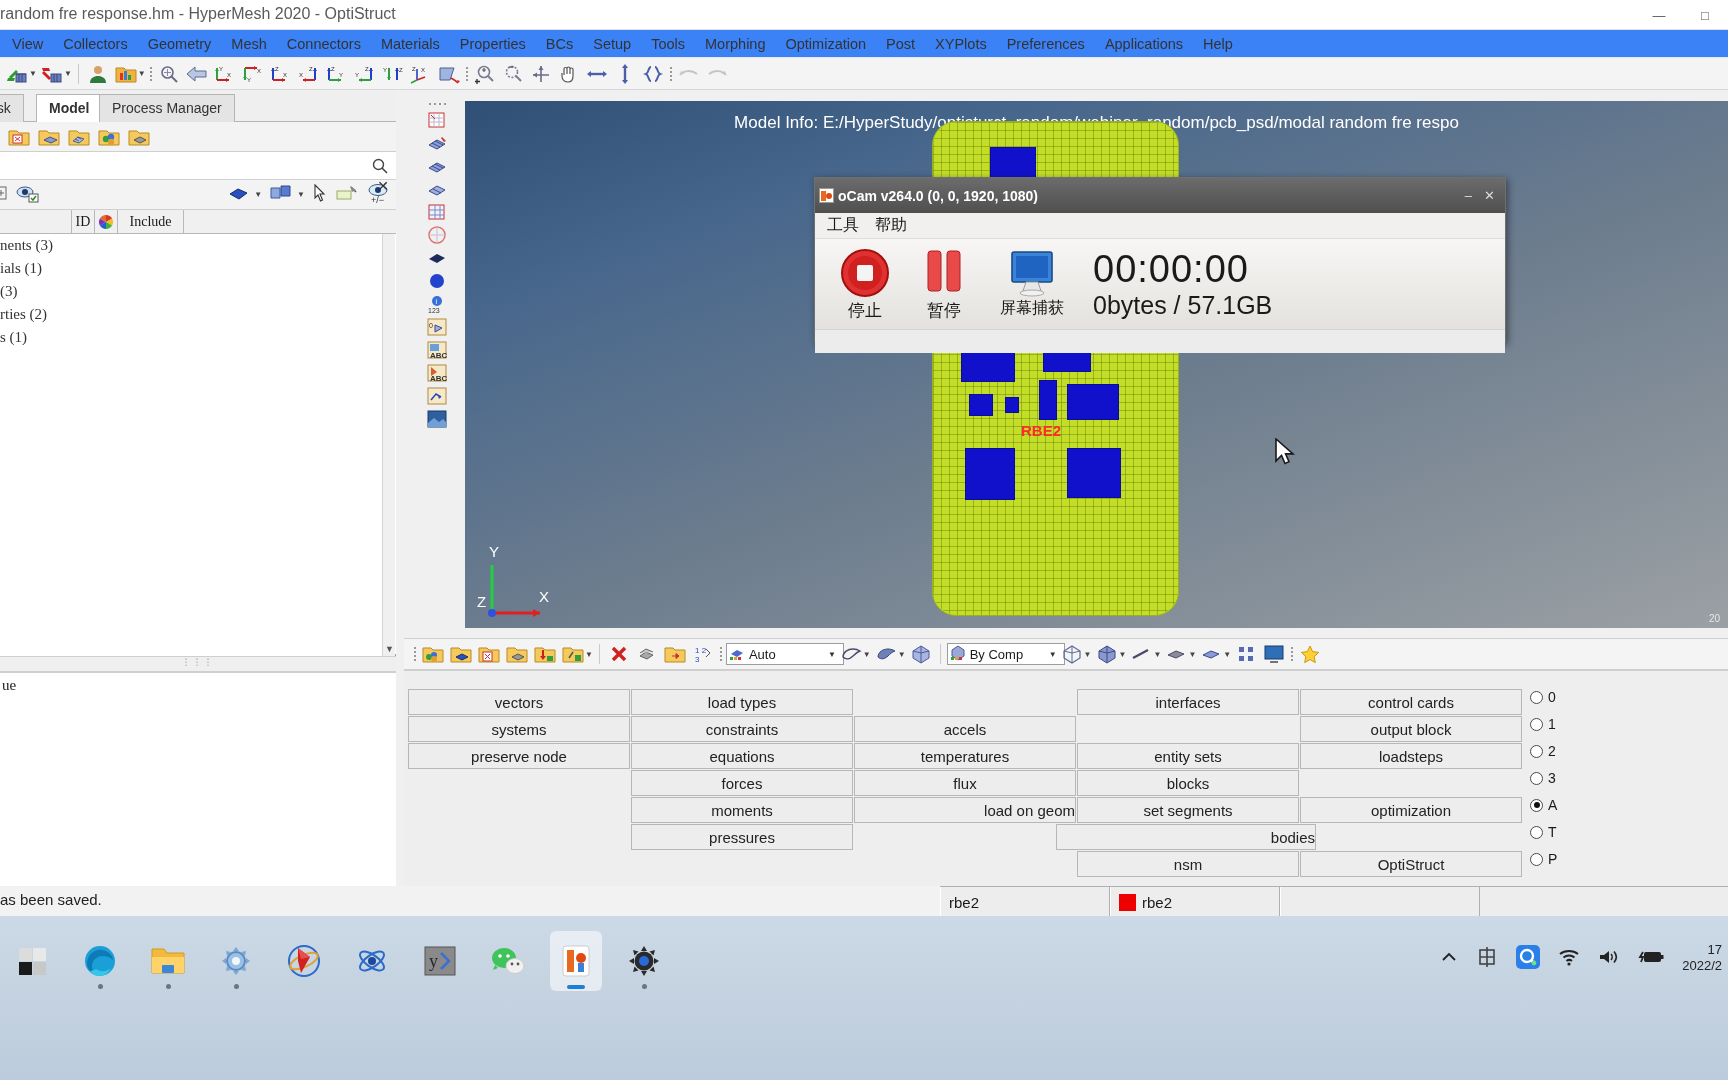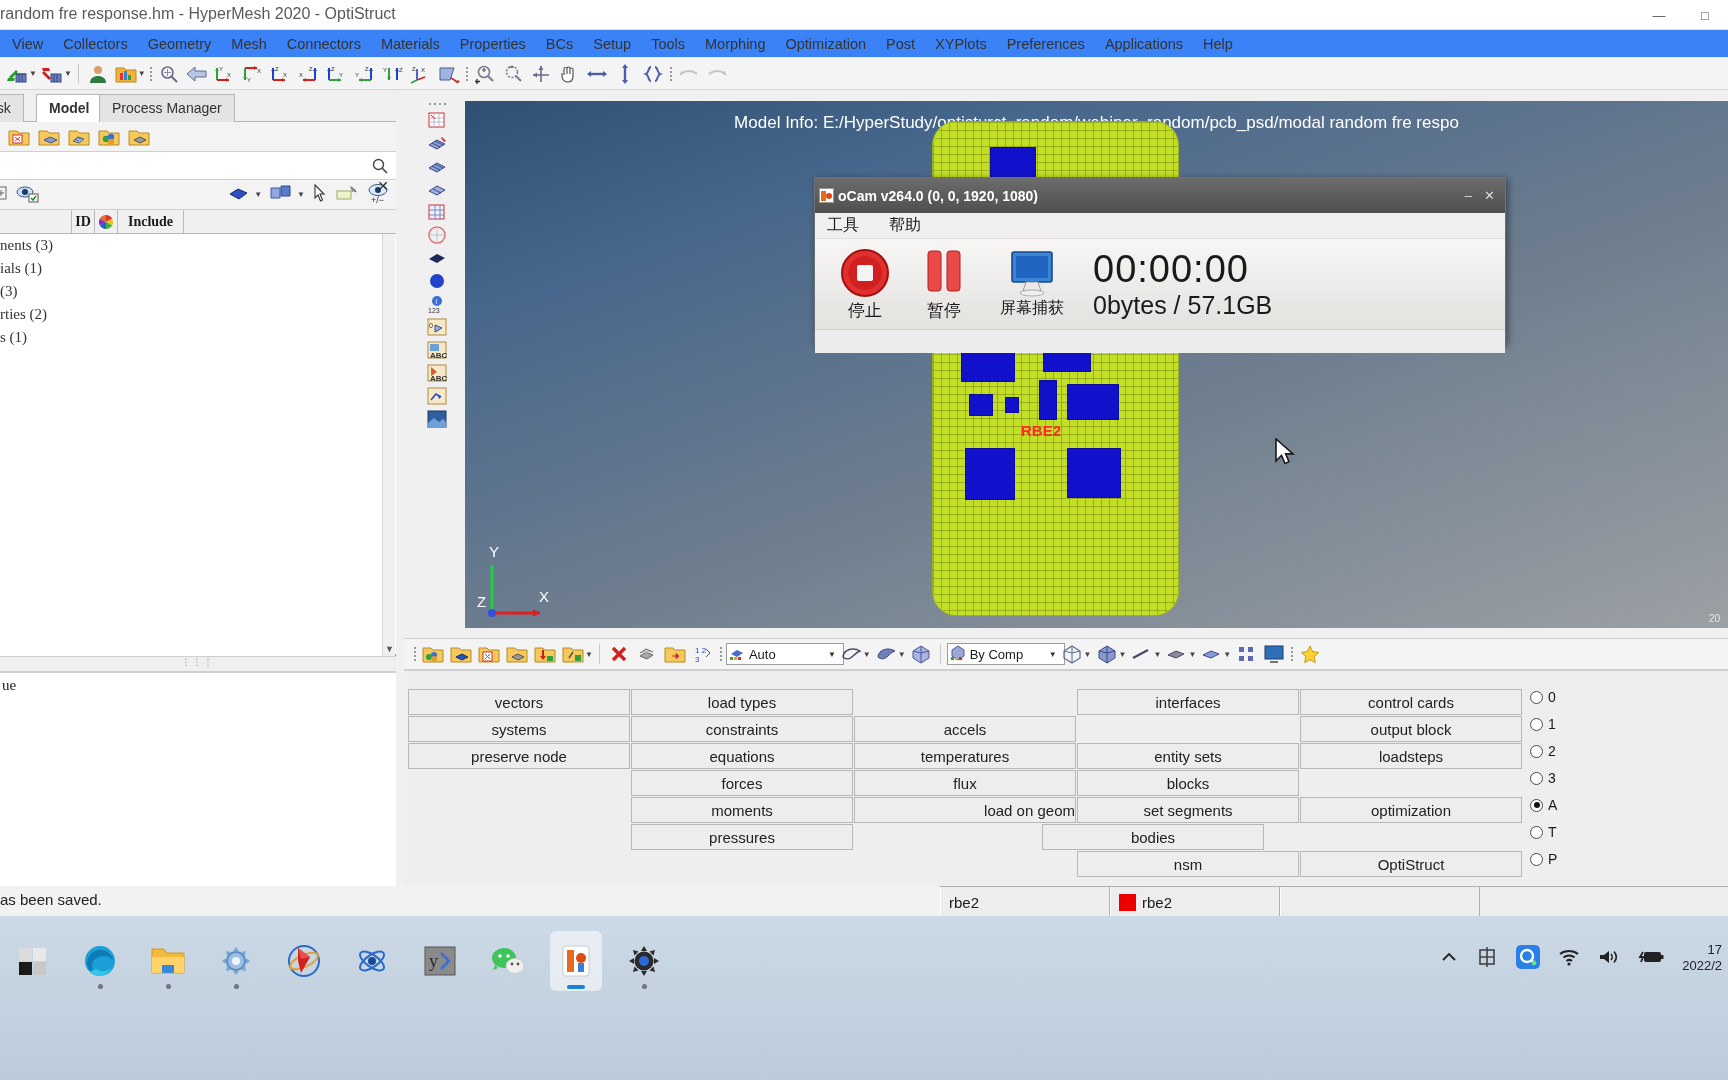--- a/index.html
+++ b/index.html
@@ -58,21 +58,21 @@
      gap:4px; padding-left:6px; }
   #lp-search { position:absolute; left:0; top:62px; width:396px; height:28px;
      background:#fff; border-bottom:1px solid #d0d0d0; }
   #lp-search .sicon { position:absolute; right:8px; top:6px; }
   #lp-tools { position:absolute; left:0; top:90px; width:396px; height:30px;
      background:#f3f3f3; border-bottom:1px solid #cfcfcf; }
   #lp-head { position:absolute; left:0; top:120px; width:396px; height:24px;
      background:#f0f0f0; border-bottom:1px solid #b9b9b9; display:flex; font-size:14px;
      font-family:"Liberation Serif", serif; }
   #lp-head .hc { border-right:1px solid #b9b9b9; height:24px; display:flex;
-     align-items:center; justify-content:center;font-weight:bold; }
+     align-items:center; justify-content:center; }
   #lp-tree { position:absolute; left:0; top:144px; width:396px; height:420px;
      background:#fff; font-family:"Liberation Serif", serif; font-size:15px; color:#333; }
   .trow { height:23px; line-height:23px; padding-left:0px; white-space:nowrap; }
   #lp-splitter { position:absolute; left:0; top:566px; width:396px; height:16px;
      background:#efefef; border-top:1px solid #cfcfcf; border-bottom:1px solid #cfcfcf;
      text-align:center; color:#888; font-size:9px; letter-spacing:2px; }
   #lp-scrollv { position:absolute; right:0; top:144px; width:13px; height:422px; background:#f0f0f0;
      border-left:1px solid #d4d4d4; }
   #lp-scrollv .arrowdn { position:absolute; bottom:2px; left:2px; font-size:9px; color:#555; }
   #lp-bottom { position:absolute; left:0; top:582px; width:396px; height:214px;
@@ -863,21 +863,21 @@
     <div class="pcell" style="left: 227px; top: 126px; width: 222px;">moments</div>
     <div class="pcell" style="left: 227px; top: 153px; width: 222px;">pressures</div>
     <div class="pcell" style="left: 450px; top: 45px; width: 222px;">accels</div>
     <div class="pcell" style="left: 450px; top: 72px; width: 222px;">temperatures</div>
     <div class="pcell" style="left: 450px; top: 99px; width: 222px;">flux</div>
     <div class="pcell" style="left: 450px; top: 126px; width: 222px; text-align: right;">load on geom</div>
     <div class="pcell" style="left: 673px; top: 18px; width: 222px;">interfaces</div>
     <div class="pcell" style="left: 673px; top: 72px; width: 222px;">entity sets</div>
     <div class="pcell" style="left: 673px; top: 99px; width: 222px;">blocks</div>
     <div class="pcell" style="left: 673px; top: 126px; width: 222px;">set segments</div>
-    <div class="pcell" style="left: 638px; top: 153px; width: 222px;">bodies</div>
+    <div class="pcell" style="left: 652px; top: 153px; width: 260px; text-align: right;">bodies</div>
     <div class="pcell" style="left: 673px; top: 180px; width: 222px;">nsm</div>
     <div class="pcell" style="left: 896px; top: 18px; width: 222px;">control cards</div>
     <div class="pcell" style="left: 896px; top: 45px; width: 222px;">output block</div>
     <div class="pcell" style="left: 896px; top: 72px; width: 222px;">loadsteps</div>
     <div class="pcell" style="left: 896px; top: 126px; width: 222px;">optimization</div>
     <div class="pcell" style="left: 896px; top: 180px; width: 222px;">OptiStruct</div>
     <div class="radio" style="left: 1126px; top: 18px;">
       <span class="rdot"></span>
       <span>0</span>
     </div>
@@ -932,21 +932,21 @@
           <rect x="0" y="1" width="5" height="10" fill="#e86a20"></rect>
           <circle cx="8" cy="6" r="3" fill="#e04a10"></circle>
         </svg>
     </span>
     <span style="color:#fff;font-size:14px;font-weight:bold;">oCam v264.0 (0, 0, 1920, 1080)</span>
     <span style="margin-left:auto;display:flex;gap:12px;padding-right:6px;">
       <span style="color:#ddd;font-size:13px;">–</span>
       <span style="color:#ddd;font-size:13px;">✕</span>
     </span>
   </div>
-  <div style="height:26px;background:#f2f0ee;display:flex;align-items:center;gap:30px;padding-left:12px;border-bottom:1px solid #ddd;">
+  <div style="height:26px;background:#f2f0ee;display:flex;align-items:center;gap:16px;padding-left:12px;border-bottom:1px solid #ddd;">
     <span style="font-size:16px;">工具</span>
     <span style="font-size:16px;">帮助</span>
   </div>
   <div style="height:90px;background:linear-gradient(#f7f6f4,#e4e2df);display:flex;align-items:center;padding-left:14px;gap:10px;">
     <div style="width:72px;text-align:center;">
       <svg width="52" height="52" viewBox="0 0 52 52">
         <circle cx="26" cy="26" r="23" fill="#e03030" stroke="#a01010" stroke-width="2"></circle>
         <circle cx="26" cy="26" r="17" fill="#d02020"></circle>
         <rect x="18" y="18" width="16" height="16" rx="2" fill="#f4f4f4"></rect>
       </svg>

